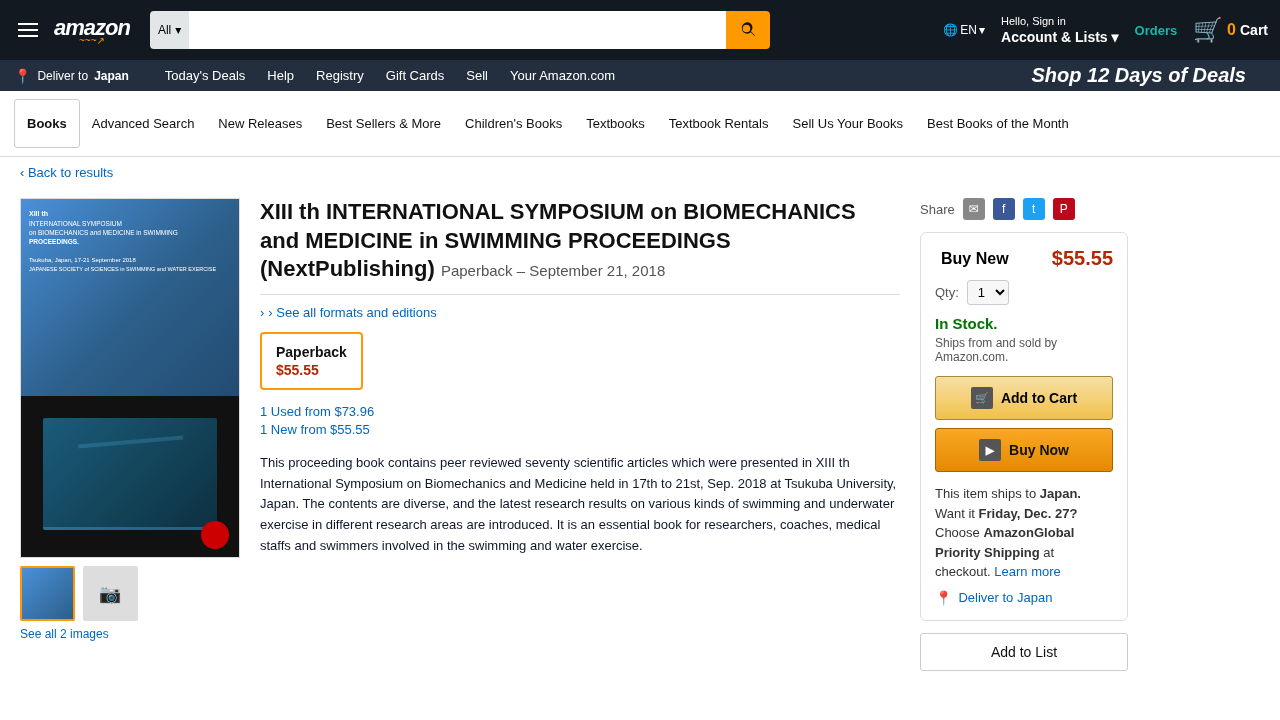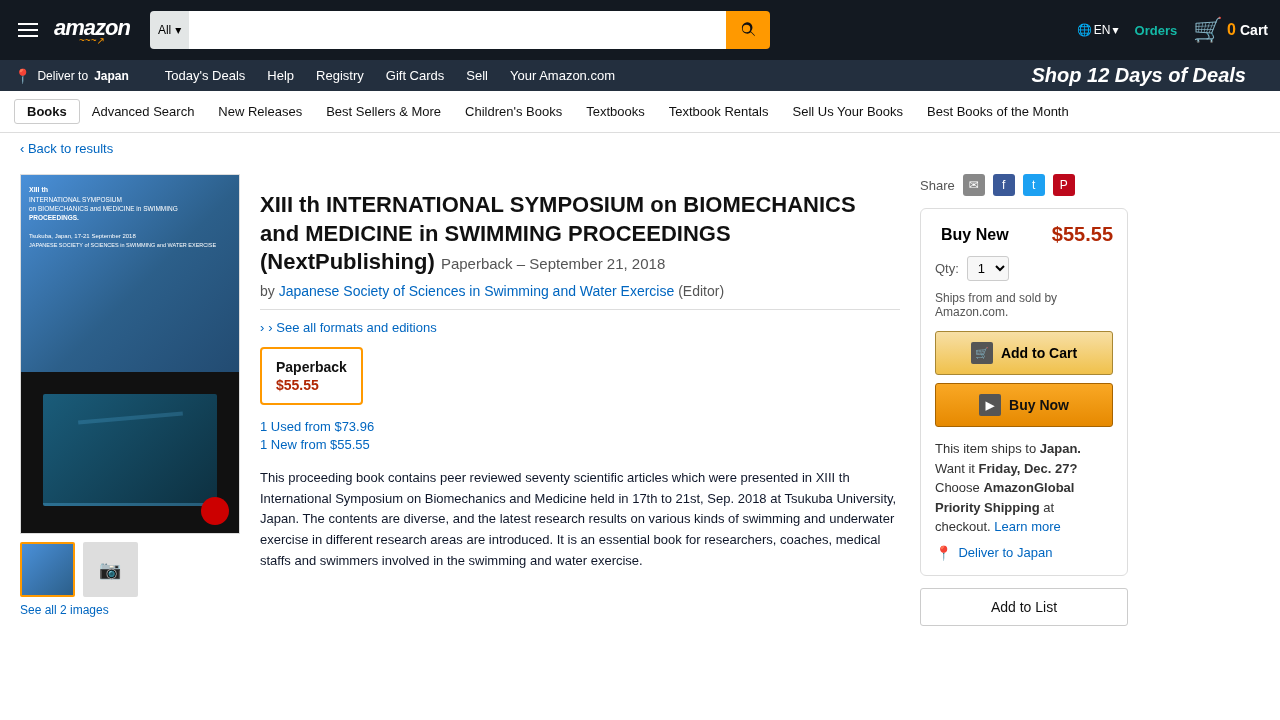--- a/index.html
+++ b/index.html
@@ -27,21 +27,21 @@
     .cart-count { color: #FF9900; font-size: 16px; font-weight: bold; }
 
     
     .deliver-row { background: #232f3e; color: #fff; display: flex; align-items: center; padding: 4px 14px; font-size: 12px; gap: 6px; }
     .deliver-links { display: flex; gap: 22px; margin-left: 30px; }
     .deliver-links a { color: #fff; text-decoration: none; font-size: 13px; }
     .deals-banner { margin-left: auto; background: #232f3e; color: #fff; font-size: 20px; font-weight: bold; font-style: italic; padding-right: 20px; }
 
     
     .books-nav { border-bottom: 1px solid #ddd; padding: 8px 14px; display: flex; align-items: center; gap: 0; background: #fff; }
-    .books-nav-item { padding: 4px 12px; font-size: 13px; color: #111; cursor: pointer; white-space: nowrap; }
+    .books-nav-item { padding: 16px 12px; font-size: 13px; color: #111; cursor: pointer; white-space: nowrap; }
     .books-nav-item.active { font-weight: bold; border: 1px solid #ccc; border-radius: 3px; }
 
     
     .breadcrumb { padding: 8px 20px; font-size: 13px; color: #0066c0; cursor: pointer; }
 
     
     .main-content { display: flex; padding: 10px 20px; gap: 20px; }
 
     
     .book-images { width: 220px; flex-shrink: 0; }
@@ -50,21 +50,21 @@
     .book-cover-bottom { position: absolute; bottom: 0; left: 0; right: 0; height: 45%; background: #111; }
     .book-cover-text { position: absolute; top: 10px; left: 8px; right: 8px; font-size: 7px; color: #fff; line-height: 1.4; }
     .book-cover-badge { position: absolute; bottom: 8px; right: 10px; width: 28px; height: 28px; background: #cc0000; border-radius: 50%; }
     .thumb-row { display: flex; gap: 8px; margin-top: 8px; }
     .thumb { width: 55px; height: 55px; border: 2px solid #FF9900; background: #4a90d9; border-radius: 2px; cursor: pointer; display: flex; align-items: center; justify-content: center; overflow: hidden; }
     .thumb.inactive { border-color: #ddd; background: #f0f0f0; }
     .see-images { color: #0066c0; font-size: 12px; cursor: pointer; margin-top: 6px; display: block; }
 
     
     .book-details { flex: 1; max-width: 640px; }
-    .book-title { font-size: 22px; font-weight: bold; color: #111; line-height: 1.3; margin-bottom: 6px; margin-top: 17px; }
+    .book-title { font-size: 22px; font-weight: bold; color: #111; line-height: 1.3; margin-bottom: 6px; }
     .book-title span.format-date { font-size: 15px; font-weight: normal; color: #555; }
     .book-author { font-size: 14px; color: #555; margin-bottom: 10px; }
     .book-author a { color: #0066c0; text-decoration: none; }
     .divider { border: none; border-top: 1px solid #ddd; margin: 10px 0; }
     .formats-link { color: #0066c0; font-size: 13px; cursor: pointer; margin-bottom: 12px; display: flex; align-items: center; gap: 4px; }
     .format-box { border: 2px solid #FF9900; border-radius: 4px; padding: 10px 14px; display: inline-block; margin-bottom: 14px; background: #fff; }
     .format-type { font-size: 14px; font-weight: bold; color: #111; }
     .format-price { color: #B12704; font-size: 14px; font-weight: bold; margin-top: 2px; }
     .used-new-links { display: flex; flex-direction: column; gap: 3px; margin-bottom: 16px; }
     .used-new-links a { color: #0066c0; font-size: 13px; text-decoration: none; }
@@ -124,20 +124,27 @@
           <path d="M21 19l-5.2-5.2A7 7 0 1 0 4 10a7 7 0 0 0 11.8 5l5.2 5.2L21 19zM10 15a5 5 0 1 1 0-10 5 5 0 0 1 0 10z"></path>
         </svg>
     </button>
   </div>
   <div class="nav-right">
     <div class="nav-lang">
       <span>🌐</span>
       <span>EN</span>
       <span>▾</span>
     </div>
+    <div class="nav-account">
+      <div class="small">Hello, Sign in</div>
+      <div class="big">
+        <span>Account &amp; Lists</span>
+        <span> ▾</span>
+      </div>
+    </div>
     <div class="nav-orders">Orders</div>
     <div class="nav-cart">
       <span style="font-size:24px;">🛒</span>
       <span class="cart-count">0</span>
       <span>Cart</span>
     </div>
   </div>
 </div>
 
 <div class="deliver-row">
@@ -201,25 +208,20 @@
       </div>
     </div>
     <span class="see-images">See all 2 images</span>
   </div>
 
   <div class="book-details">
     <div class="book-title">
       <span>XIII th INTERNATIONAL SYMPOSIUM on BIOMECHANICS and MEDICINE in SWIMMING PROCEEDINGS (NextPublishing)</span>
       <span class="format-date"> <span>Paperback – September 21, 2018</span></span>
     </div>
-    <div class="book-author">
-      <span>by</span>
-      <a href="#">Japanese Society of Sciences in Swimming and Water Exercise</a>
-      <span>(Editor)</span>
-    </div>
     <hr class="divider">
     <div class="formats-link">
       <span>›</span>
       <span>› See all formats and editions</span>
     </div>
     <div class="format-box">
       <div class="format-type">Paperback</div>
       <div class="format-price">$55.55</div>
     </div>
     <div class="used-new-links">
@@ -246,20 +248,21 @@
         <span class="buy-new-price">$55.55</span>
       </div>
       <div class="qty-row">
         <span class="qty-label">Qty:</span>
         <select class="qty-select">
           <option>1</option>
           <option>2</option>
           <option>3</option>
         </select>
       </div>
+      <div class="in-stock">In Stock.</div>
       <div class="ships-from">Ships from and sold by Amazon.com.</div>
 
       <button class="add-cart-btn">
         <span class="btn-cart-icon">🛒</span>
         <span>Add to Cart</span>
       </button>
 
       <button class="buy-now-btn">
         <span class="btn-play-icon">▶</span>
         <span>Buy Now</span>

